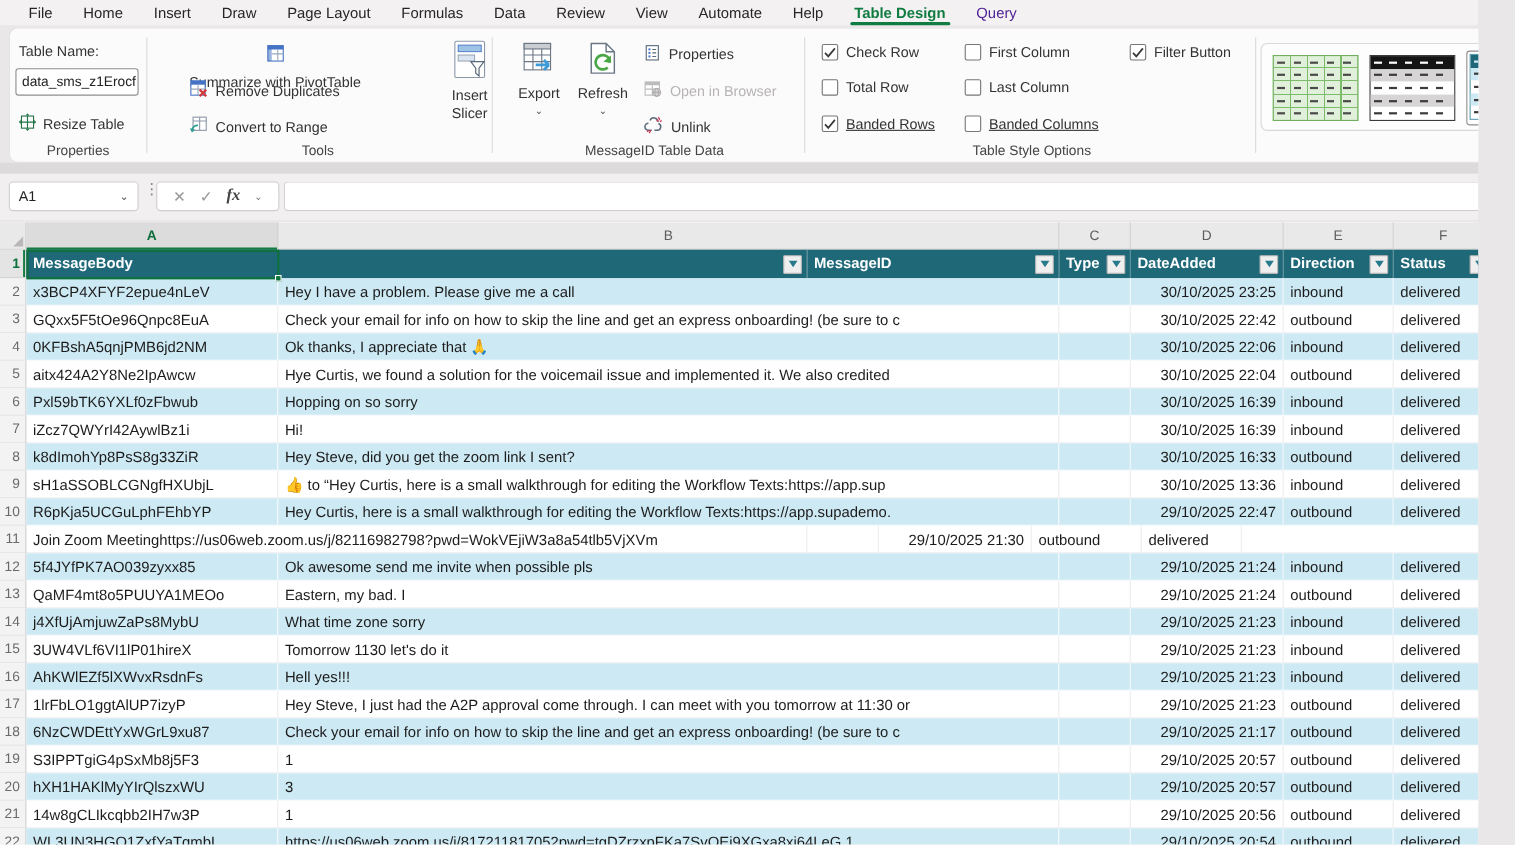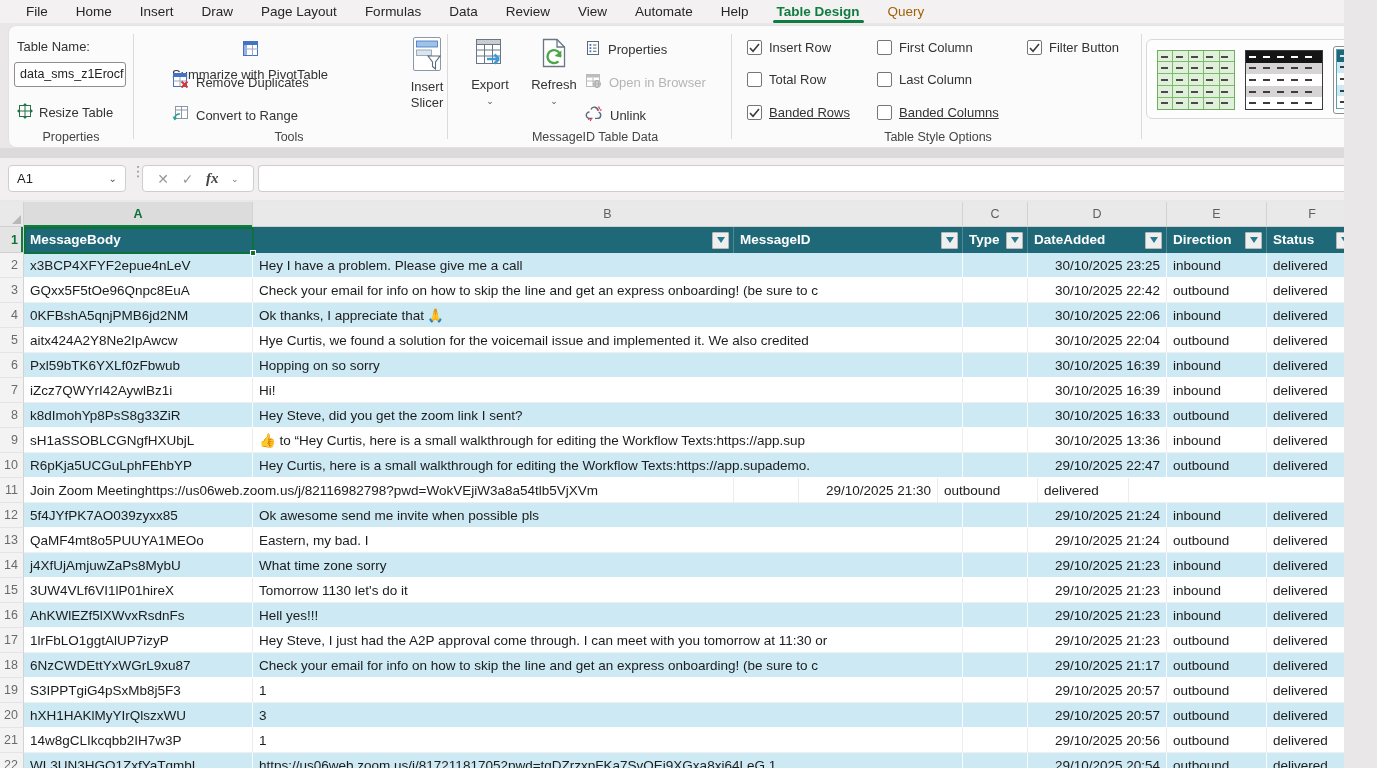--- a/index.html
+++ b/index.html
@@ -5,21 +5,21 @@
   * { margin:0; padding:0; box-sizing:border-box; }
   html,body { background:#e9e7e7; }
   body { font-family:"Liberation Sans", sans-serif; }
   #app { position:relative; width:1344px; height:768px; overflow:hidden; background:#e9e7e7; }
 
   
   #menubar { position:absolute; top:0; left:0; right:0; height:23px; background:#f3f1f1; display:flex; align-items:stretch; padding-left:12px; }
   .mtab { display:flex; align-items:center; padding:0 14px; font-size:13.5px; color:#262626; cursor:default; position:relative; }
   .mtab.active { color:#107c41; font-weight:bold; }
   .mtab.active::after { content:""; position:absolute; left:10px; right:10px; bottom:0; height:3px; border-radius:2px; background:#107c41; }
-  .mtab.accent { color:#a16207; }
+  .mtab.accent { color:#4c1d95; }
 
   
   #ribbon { position:absolute; top:25px; left:8px; width:1369px; height:123px; background:#fcfbfb; border:1px solid #e3e1e1; border-right:none; border-radius:8px 0 0 8px; }
   .rsep { position:absolute; top:8px; bottom:8px; width:1px; background:#dcdada; }
   .grouplabel { position:absolute; bottom:3px; left:0; right:0; text-align:center; font-size:12.5px; color:#444; }
   .group { position:absolute; top:0; bottom:0; }
 
   .g-props { left:0; width:124px; }
   .tn-label { position:absolute; top:13px; left:8px; font-size:13px; color:#333; }
   .tn-input { position:absolute; top:36px; left:5px; width:112px; height:25px; border:1px solid #8f8d8d; border-radius:3px; background:#fff; font-size:12.5px; color:#222; padding:0 5px; line-height:23px; white-space:nowrap; overflow:hidden; }
@@ -30,21 +30,21 @@
   .smallitem.disabled { color:#b6b4b4; }
   .si-1 { top:12px;flex-direction:column; } .si-2 { top:44px; } .si-3 { top:77px; }
 
   .bigbtn { position:absolute; display:flex; flex-direction:column; align-items:center; font-size:13px; color:#333; text-align:center; }
   .bb-slicer { left:250px; top:10px; width:76px; }
   .bigbtn .bb-label { margin-top:4px; line-height:16px; }
   .chev { font-size:9px; color:#555; line-height:10px; margin-top:3px; }
 
   .g-ext { left:445px; width:282px; }
   .bb-export { left:8px; top:10px; width:56px; }
-  .bb-refresh { left:72px; top:10px; width:56px; }
+  .bb-refresh { left:66px; top:10px; width:56px; }
   .ei-1 { top:12px; left:128px; } .ei-2 { top:44px; left:128px; } .ei-3 { top:77px; left:128px; }
 
   .g-style { left:728px; width:402px; }
   .chk { position:absolute; display:flex; align-items:center; gap:7px; font-size:13px; color:#333; white-space:nowrap; }
   .box { width:15px; height:15px; background:#fff; border:1px solid #767676; border-radius:2px; display:flex; align-items:center; justify-content:center; }
   .box svg { display:block; }
   .c-r1 { top:14px; } .c-r2 { top:46px; } .c-r3 { top:79px;text-decoration:underline; }
   .c-c1 { left:10px; } .c-c2 { left:140px; } .c-c3 { left:290px; }
 
   .g-gallery { left:1137px; right:0; }
@@ -278,21 +278,21 @@
     <div class="rsep" style="left:722px"></div>
 
     <div class="group g-style" id="styleopts">
       <div class="grouplabel">Table Style Options</div>
     <label class="chk c-r1 c-c1">
           <span class="box">
             <svg width="11" height="10" viewBox="0 0 11 10">
               <polyline points="1,5 4,8.2 10,1" fill="none" stroke="#3a3a3a" stroke-width="1.6"></polyline>
             </svg>
           </span>
-          <span>Insert Row</span>
+          <span>Check Row</span>
         </label>
         <label class="chk c-r2 c-c1">
           <span class="box"></span>
           <span>Total Row</span>
         </label>
         <label class="chk c-r3 c-c1">
           <span class="box">
             <svg width="11" height="10" viewBox="0 0 11 10">
               <polyline points="1,5 4,8.2 10,1" fill="none" stroke="#3a3a3a" stroke-width="1.6"></polyline>
             </svg>

